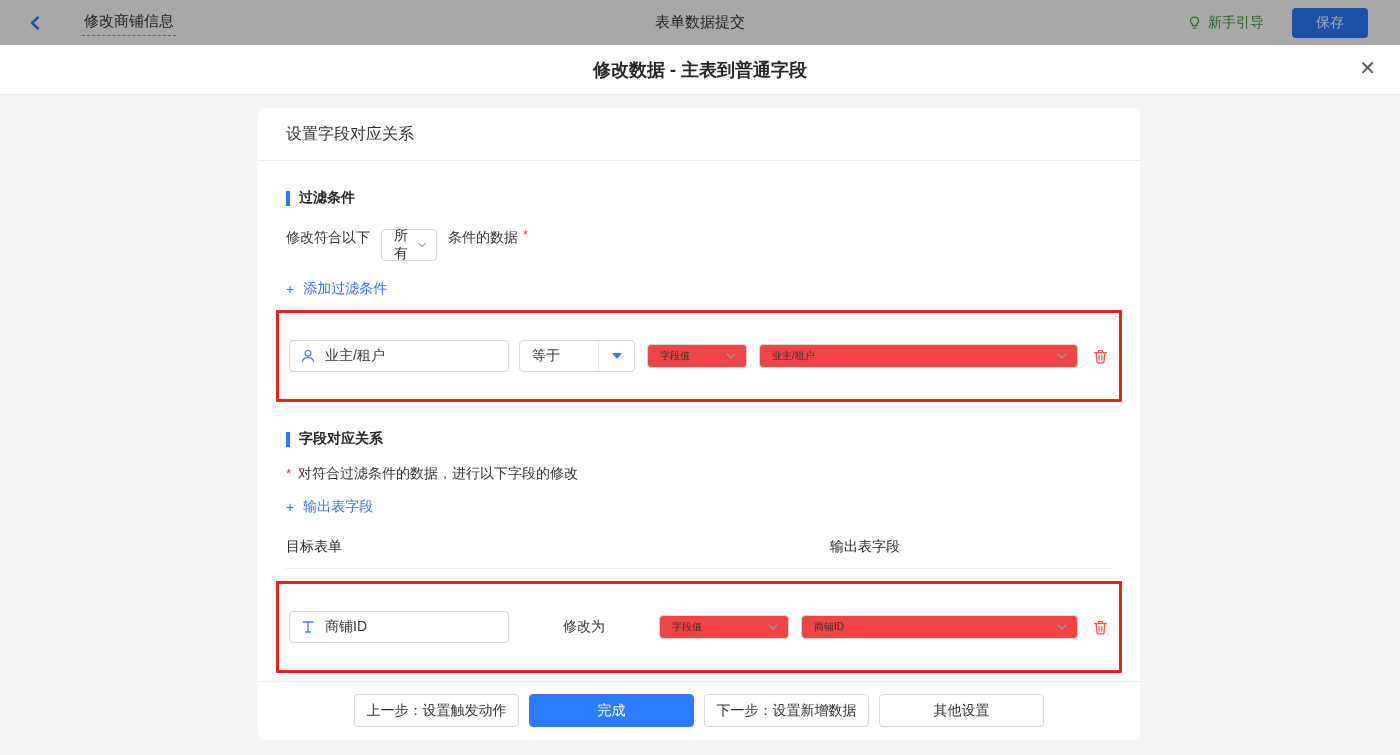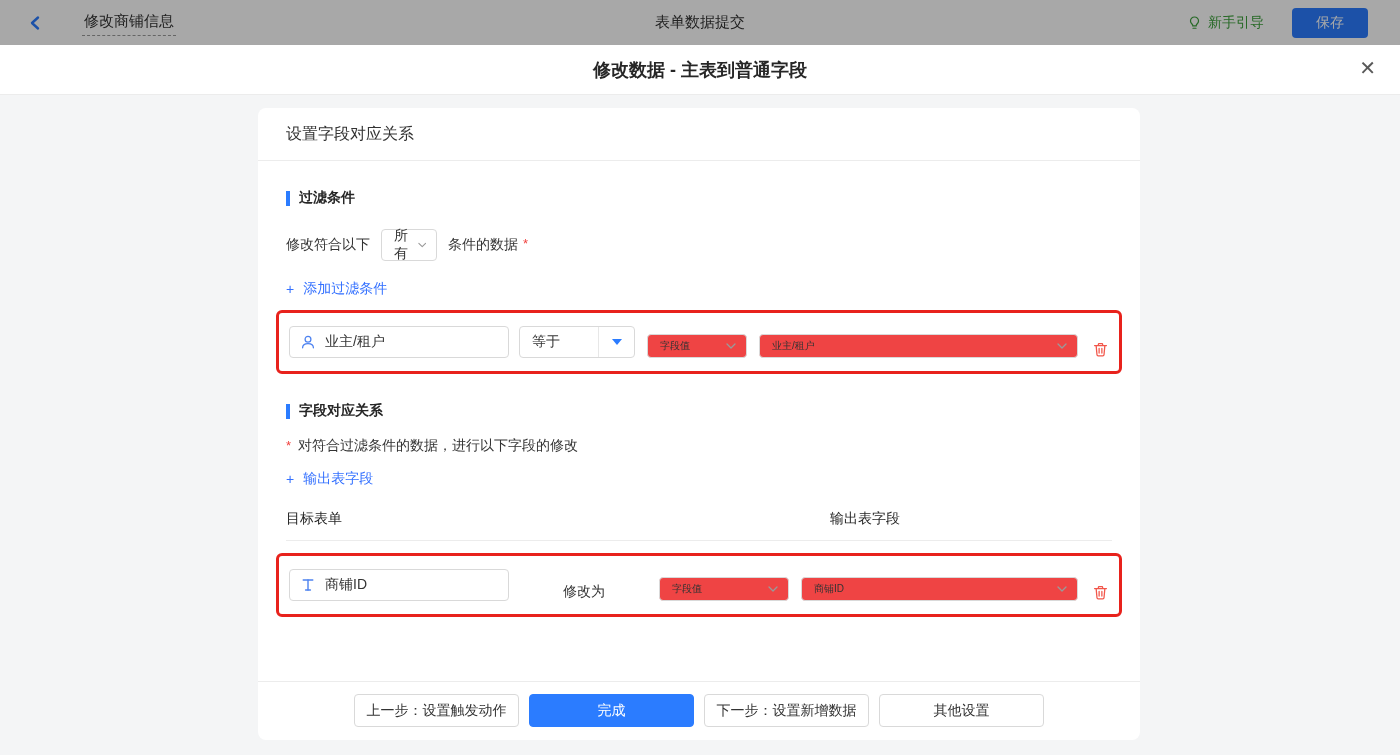--- a/index.html
+++ b/index.html
@@ -23,27 +23,27 @@
   
   .modal-body { height:660px; background:#f4f5f6; padding-top:13px; }
   .card { width:882px; height:632px; margin-left:258px; background:#fff; border-radius:8px; display:flex; flex-direction:column; }
   .card-header { height:53px; display:flex; align-items:center; padding:0 28px; border-bottom:1px solid #ececec; font-size:16px; color:#333; }
   .card-body { flex:1; padding:0 28px; }
 
   .section-title { display:flex; align-items:center; gap:9px; margin-top:28px; }
   .section-bar { width:4px; height:15px; background:#2b7cff; }
   .section-title-text { font-size:14px; font-weight:700; color:#262626; }
 
-  .condition-line { display:flex; align-items:center; margin-top:22px; font-size:14px; color:#333; }
+  .condition-line { display:flex; margin-top:22px; font-size:14px; color:#333; }
   .mini-select { width:56px; height:32px; border:1px solid #d9d9d9; border-radius:4px; background:#fff; display:flex; align-items:center; justify-content:space-between; padding:0 10px 0 12px; margin:0 11px; cursor:pointer; }
   .asterisk { color:#f0413e; font-size:13px; margin-left:5px; position:relative; top:-2px; }
 
   .add-link { display:flex; align-items:center; gap:9px; color:#3370ff; font-size:14px; margin-top:19px; cursor:pointer; width:fit-content; }
 
-  .hl-row { border:3px solid #e8221c; border-radius:6px; margin:12px -10px 0; padding:13px 10px; display:flex; align-items:flex-end; }
+  .hl-row { border:3px solid #e8221c; border-radius:1px; margin:12px -10px 0; padding:27px 10px; display:flex; align-items:center; }
   .input-box { width:220px; height:32px; border:1px solid #d9d9d9; border-radius:4px; background:#fff; display:flex; align-items:center; gap:9px; padding:0 10px; font-size:14px; color:#333; cursor:text; }
   .op-select { width:116px; height:32px; border:1px solid #d9d9d9; border-radius:4px; background:#fff; display:flex; align-items:stretch; margin-left:10px; font-size:14px; color:#333; cursor:pointer; }
   .op-text { flex:1; display:flex; align-items:center; padding-left:12px; }
   .op-caret-seg { width:36px; border-left:1px solid #e7e7e7; display:flex; align-items:center; justify-content:center; cursor:pointer; }
   .caret-down { width:0; height:0; border-left:5px solid transparent; border-right:5px solid transparent; border-top:6px solid #2b7cff; }
   .select-box { height:24px; border:1px solid #d9d9d9; border-radius:4px; background:#ef4444; display:flex; align-items:center; justify-content:space-between; padding:0 10px 0 12px; margin-left:12px; font-size:10px; color:#333; cursor:pointer; }
   .w100 { width:100px; } .w130 { width:130px; } .grow { flex:1; }
   .trash-btn { margin-left:14px; display:flex; align-items:center; cursor:pointer; }
 
   .desc-line { display:flex; align-items:flex-start; gap:7px; margin-top:17px; font-size:14px; color:#333; }

